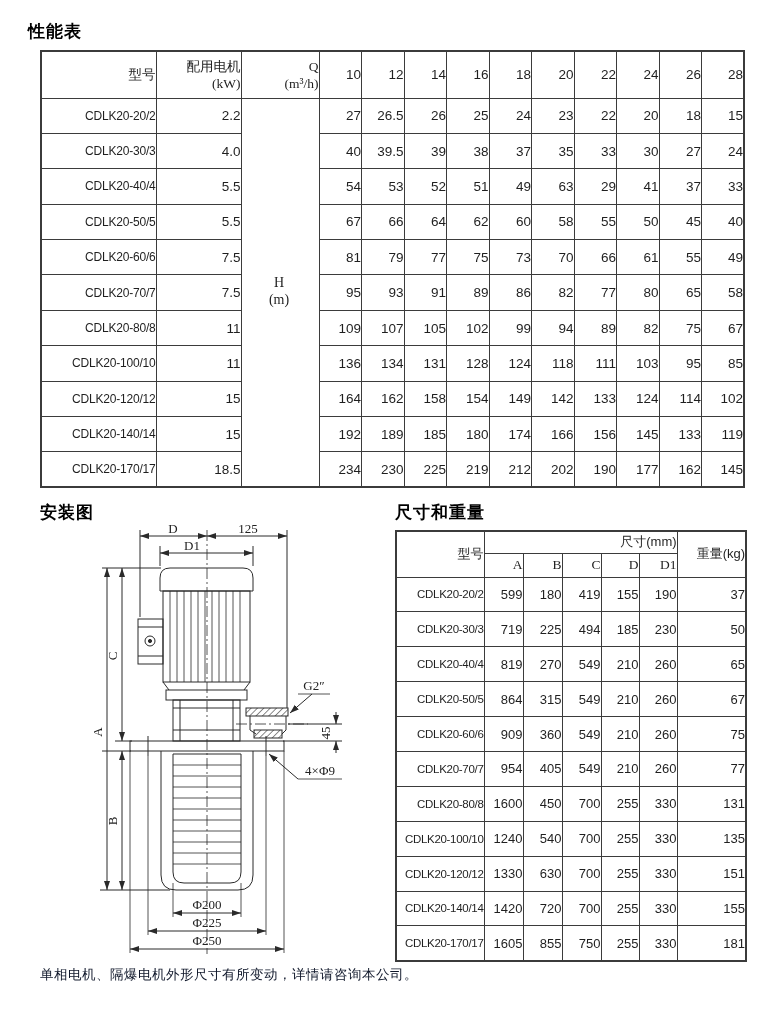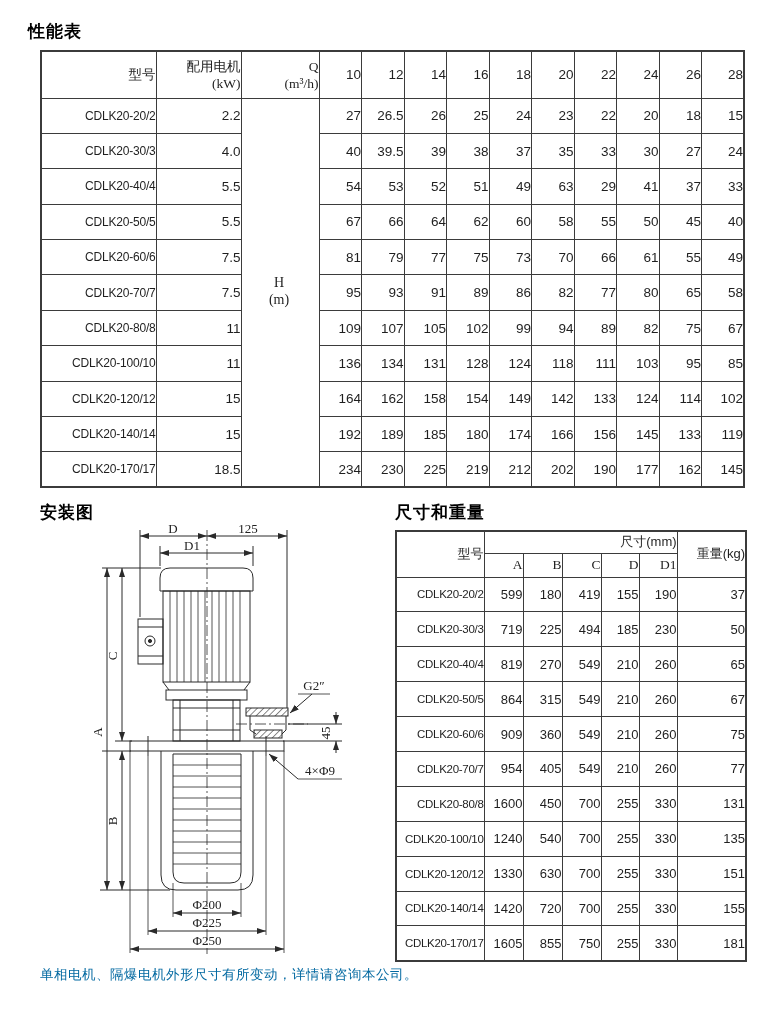--- a/index.html
+++ b/index.html
@@ -51,21 +51,21 @@
 
   
   #drawing { position:absolute; left:40px; top:524px; }
   #drawing text {
     font-family:"Liberation Serif", serif;
     font-size:13px; fill:#222;
   }
 
   .footnote {
     position:absolute; left:40px; top:966px;
-    font-size:13.5px; color:#0369a1; letter-spacing:0.5px;
+    font-size:13.5px; color:#0f172a; letter-spacing:0.5px;
   }
 </style>
 </head>
 <body>
 
 <h2 id="perf-title" class="sec-title">性能表</h2>
 
 <table class="perf">
   <colgroup>
     <col style="width:115px">

